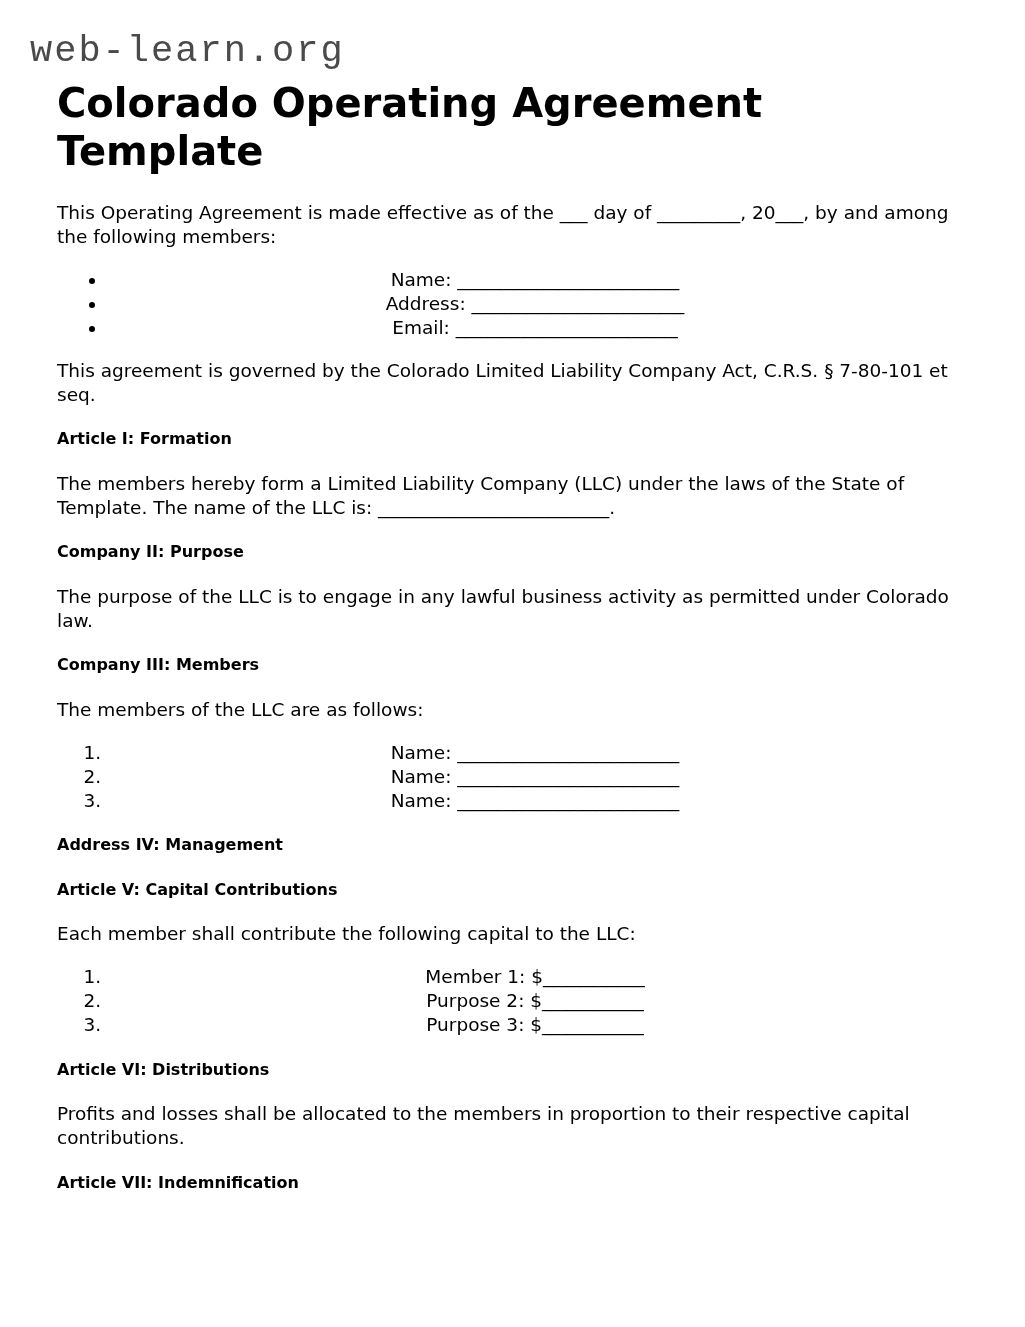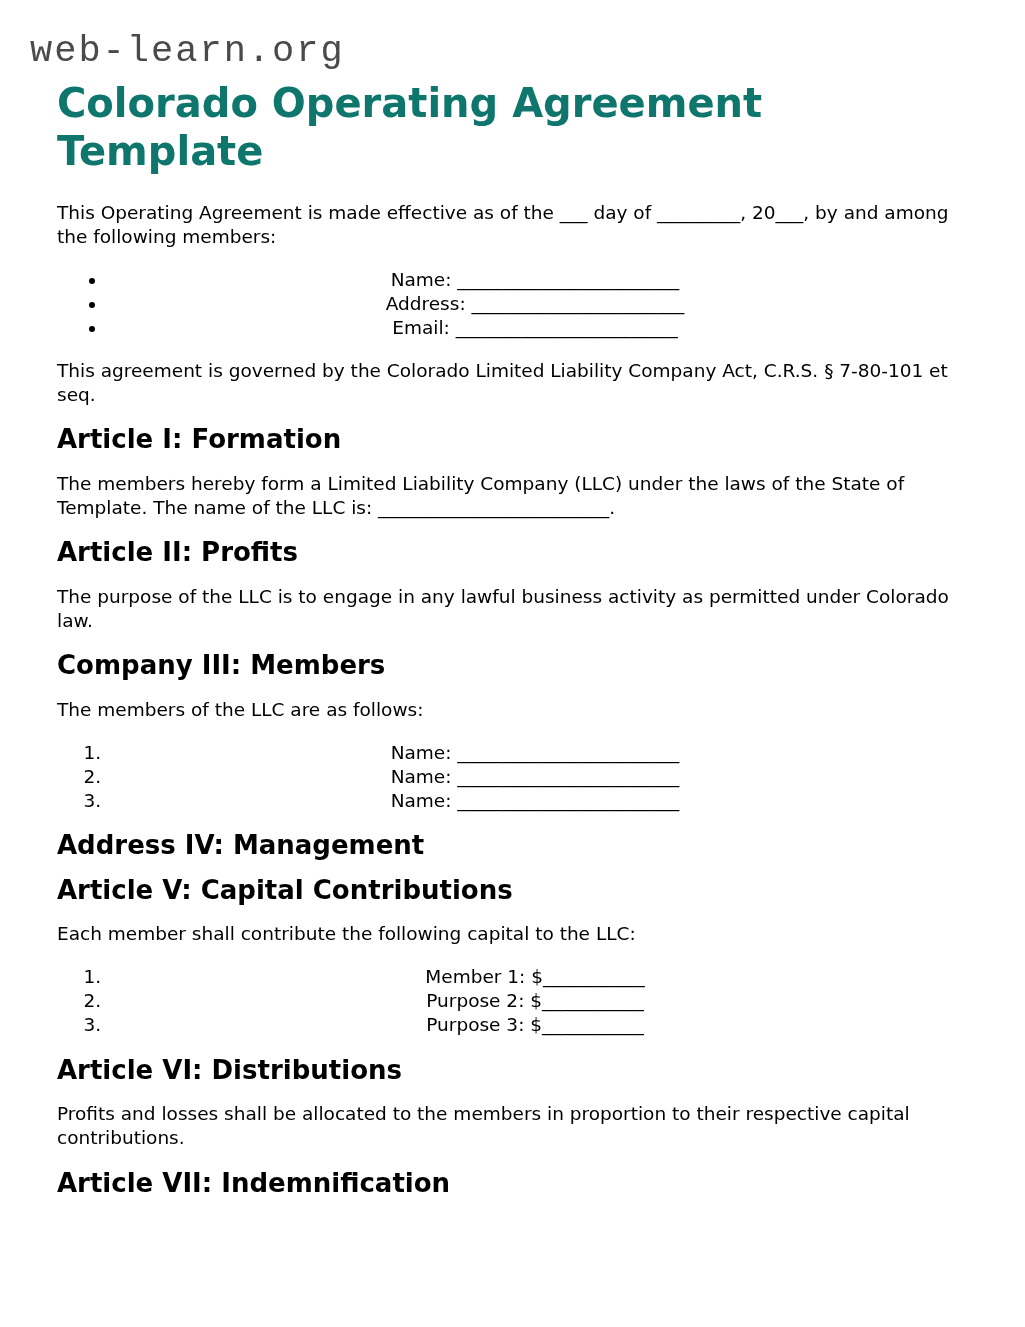--- a/index.html
+++ b/index.html
@@ -30,25 +30,25 @@
     margin-left: 27px;
     font-size: 18.5px;
     line-height: 24px;
   }
   h1.doc-title {
     font-size: 40px;
     line-height: 48px;
     font-weight: bold;
     margin: 6px 0 26px 0;
     max-width: 800px;
-    color: #0f766e;
+    color: #000000;
   }
   p.para { margin: 19px 0; }
   h3.article-heading {
-    font-size: 26px;
+    font-size: 16px;
     line-height: 24px;
     font-weight: bold;
     margin: 20.5px 0;
     color: #000000;
   }
   ul.blank-list { margin: 19px 0; padding-left: 50px; list-style: disc; }
   ol.blank-list { margin: 19px 0; padding-left: 50px; }
   .blank-list li { line-height: 24px; text-align: center; }
 </style>
 </head>
@@ -68,21 +68,21 @@
       <li>Name: ________________________</li>
       <li>Address: _______________________</li>
       <li>Email: ________________________</li>
     </ul>
 
     <p class="para">This agreement is governed by the Colorado Limited Liability Company Act, C.R.S. § 7-80-101 et seq.</p>
 
     <h3 class="article-heading">Article I: Formation</h3>
     <p class="para">The members hereby form a Limited Liability Company (LLC) under the laws of the State of Template. The name of the LLC is: _________________________.</p>
 
-    <h3 class="article-heading">Article II: Profits</h3>
+    <h3 class="article-heading">Company II: Purpose</h3>
     <p class="para">The purpose of the LLC is to engage in any lawful business activity as permitted under Colorado law.</p>
 
     <h3 class="article-heading">Company III: Members</h3>
     <p class="para">The members of the LLC are as follows:</p>
 
     <ol class="blank-list">
       <li>Name: ________________________</li>
       <li>Name: ________________________</li>
       <li>Name: ________________________</li>
     </ol>

